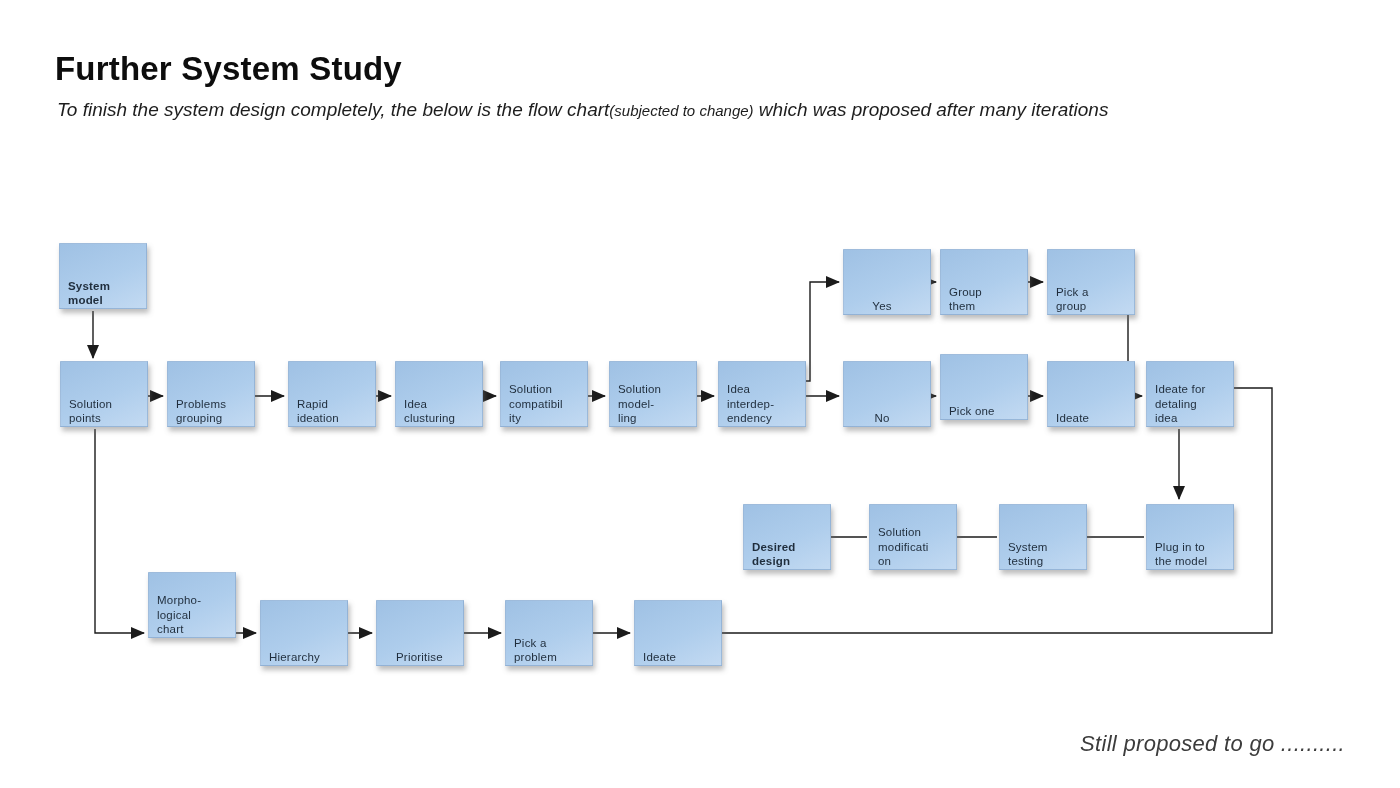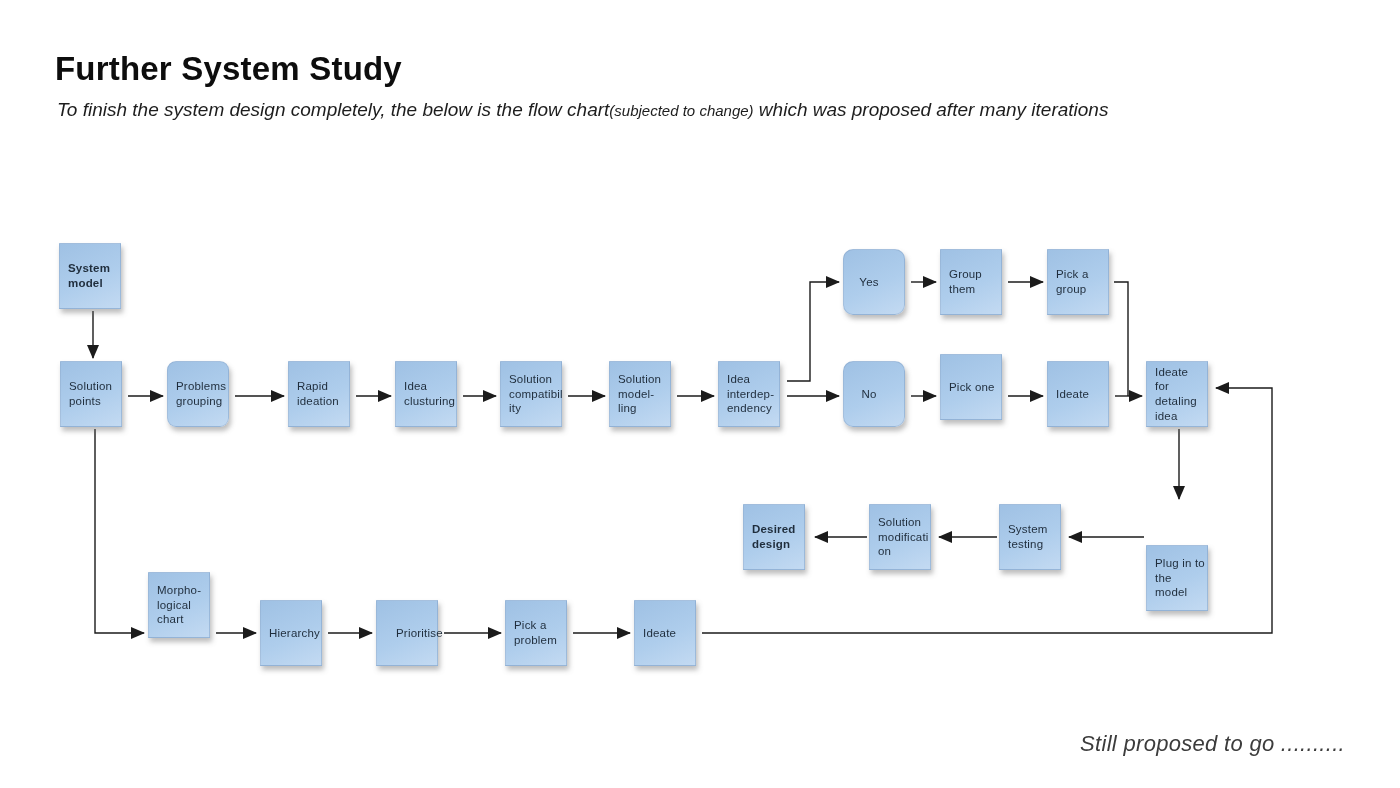--- a/index.html
+++ b/index.html
@@ -25,34 +25,34 @@
     position:absolute;left:57px;top:99px;
     font-size:19px;font-style:italic;color:var(--subtitle-color);
     white-space:nowrap;
   }
   .page-subtitle .paren{font-size:15px;}
   .canvas{position:absolute;left:0;top:0;width:1400px;height:788px;}
   svg.connectors{position:absolute;left:0;top:0;width:1400px;height:788px;}
   .conn{fill:none;stroke:var(--connector);stroke-width:1.4px;}
   .arrowhead{fill:var(--connector);}
   .note{
-    position:absolute;width:62px;height:66px;
+    position:absolute;width:88px;height:66px;
     background:linear-gradient(155deg,#9fc1e4 0%,var(--note-fill) 55%,#c3daf2 100%);
     border:1px solid rgba(120,150,185,.35);
     box-shadow:2px 4px 5px rgba(110,110,110,.45);
-    display:flex;align-items:center;
+    display:flex;align-items:flex-end;
     padding-left:8px;padding-right:2px;
   }
   .note-label{
     white-space:pre-line;
     font-size:11.5px;line-height:1.28;letter-spacing:.2px;
     color:var(--note-text);
   }
   .note.bold .note-label{font-weight:700;}
-  .note.center{justify-content:center;padding-left:0;padding-right:10px;border-radius:10px;}
+  .note.center{justify-content:center;padding-left:0;padding-right:10px;}
   .footer-note{
     position:absolute;right:55px;top:731px;
     font-size:22px;font-style:italic;color:var(--footer-color);
     letter-spacing:.3px;
   }
 </style>
 </head>
 <body>
 
 <div class="page-title">Further System Study</div>
@@ -97,21 +97,21 @@
   </svg>
 
   <div class="note bold" style="left:59px;top:243px;">
       <span class="note-label">System
 model</span>
     </div>
   <div class="note" style="left:60px;top:361px;">
       <span class="note-label">Solution
 points</span>
     </div>
-  <div class="note" style="left:167px;top:361px;border-radius:9px;">
+  <div class="note" style="left:167px;top:361px;">
       <span class="note-label">Problems
 grouping</span>
     </div>
   <div class="note" style="left:288px;top:361px;">
       <span class="note-label">Rapid
 ideation</span>
     </div>
   <div class="note" style="left:395px;top:361px;">
       <span class="note-label">Idea
 clusturing</span>
@@ -152,21 +152,21 @@
     </div>
   <div class="note" style="left:1047px;top:361px;">
       <span class="note-label">Ideate</span>
     </div>
   <div class="note" style="left:1146px;top:361px;">
       <span class="note-label">Ideate for
 detaling
 idea</span>
     </div>
 
-  <div class="note" style="left:1146px;top:504px;margin-top:41px;">
+  <div class="note" style="left:1146px;top:504px;">
       <span class="note-label">Plug in to
 the model</span>
     </div>
   <div class="note" style="left:999px;top:504px;">
       <span class="note-label">System
 testing</span>
     </div>
   <div class="note" style="left:869px;top:504px;">
       <span class="note-label">Solution
 modificati

